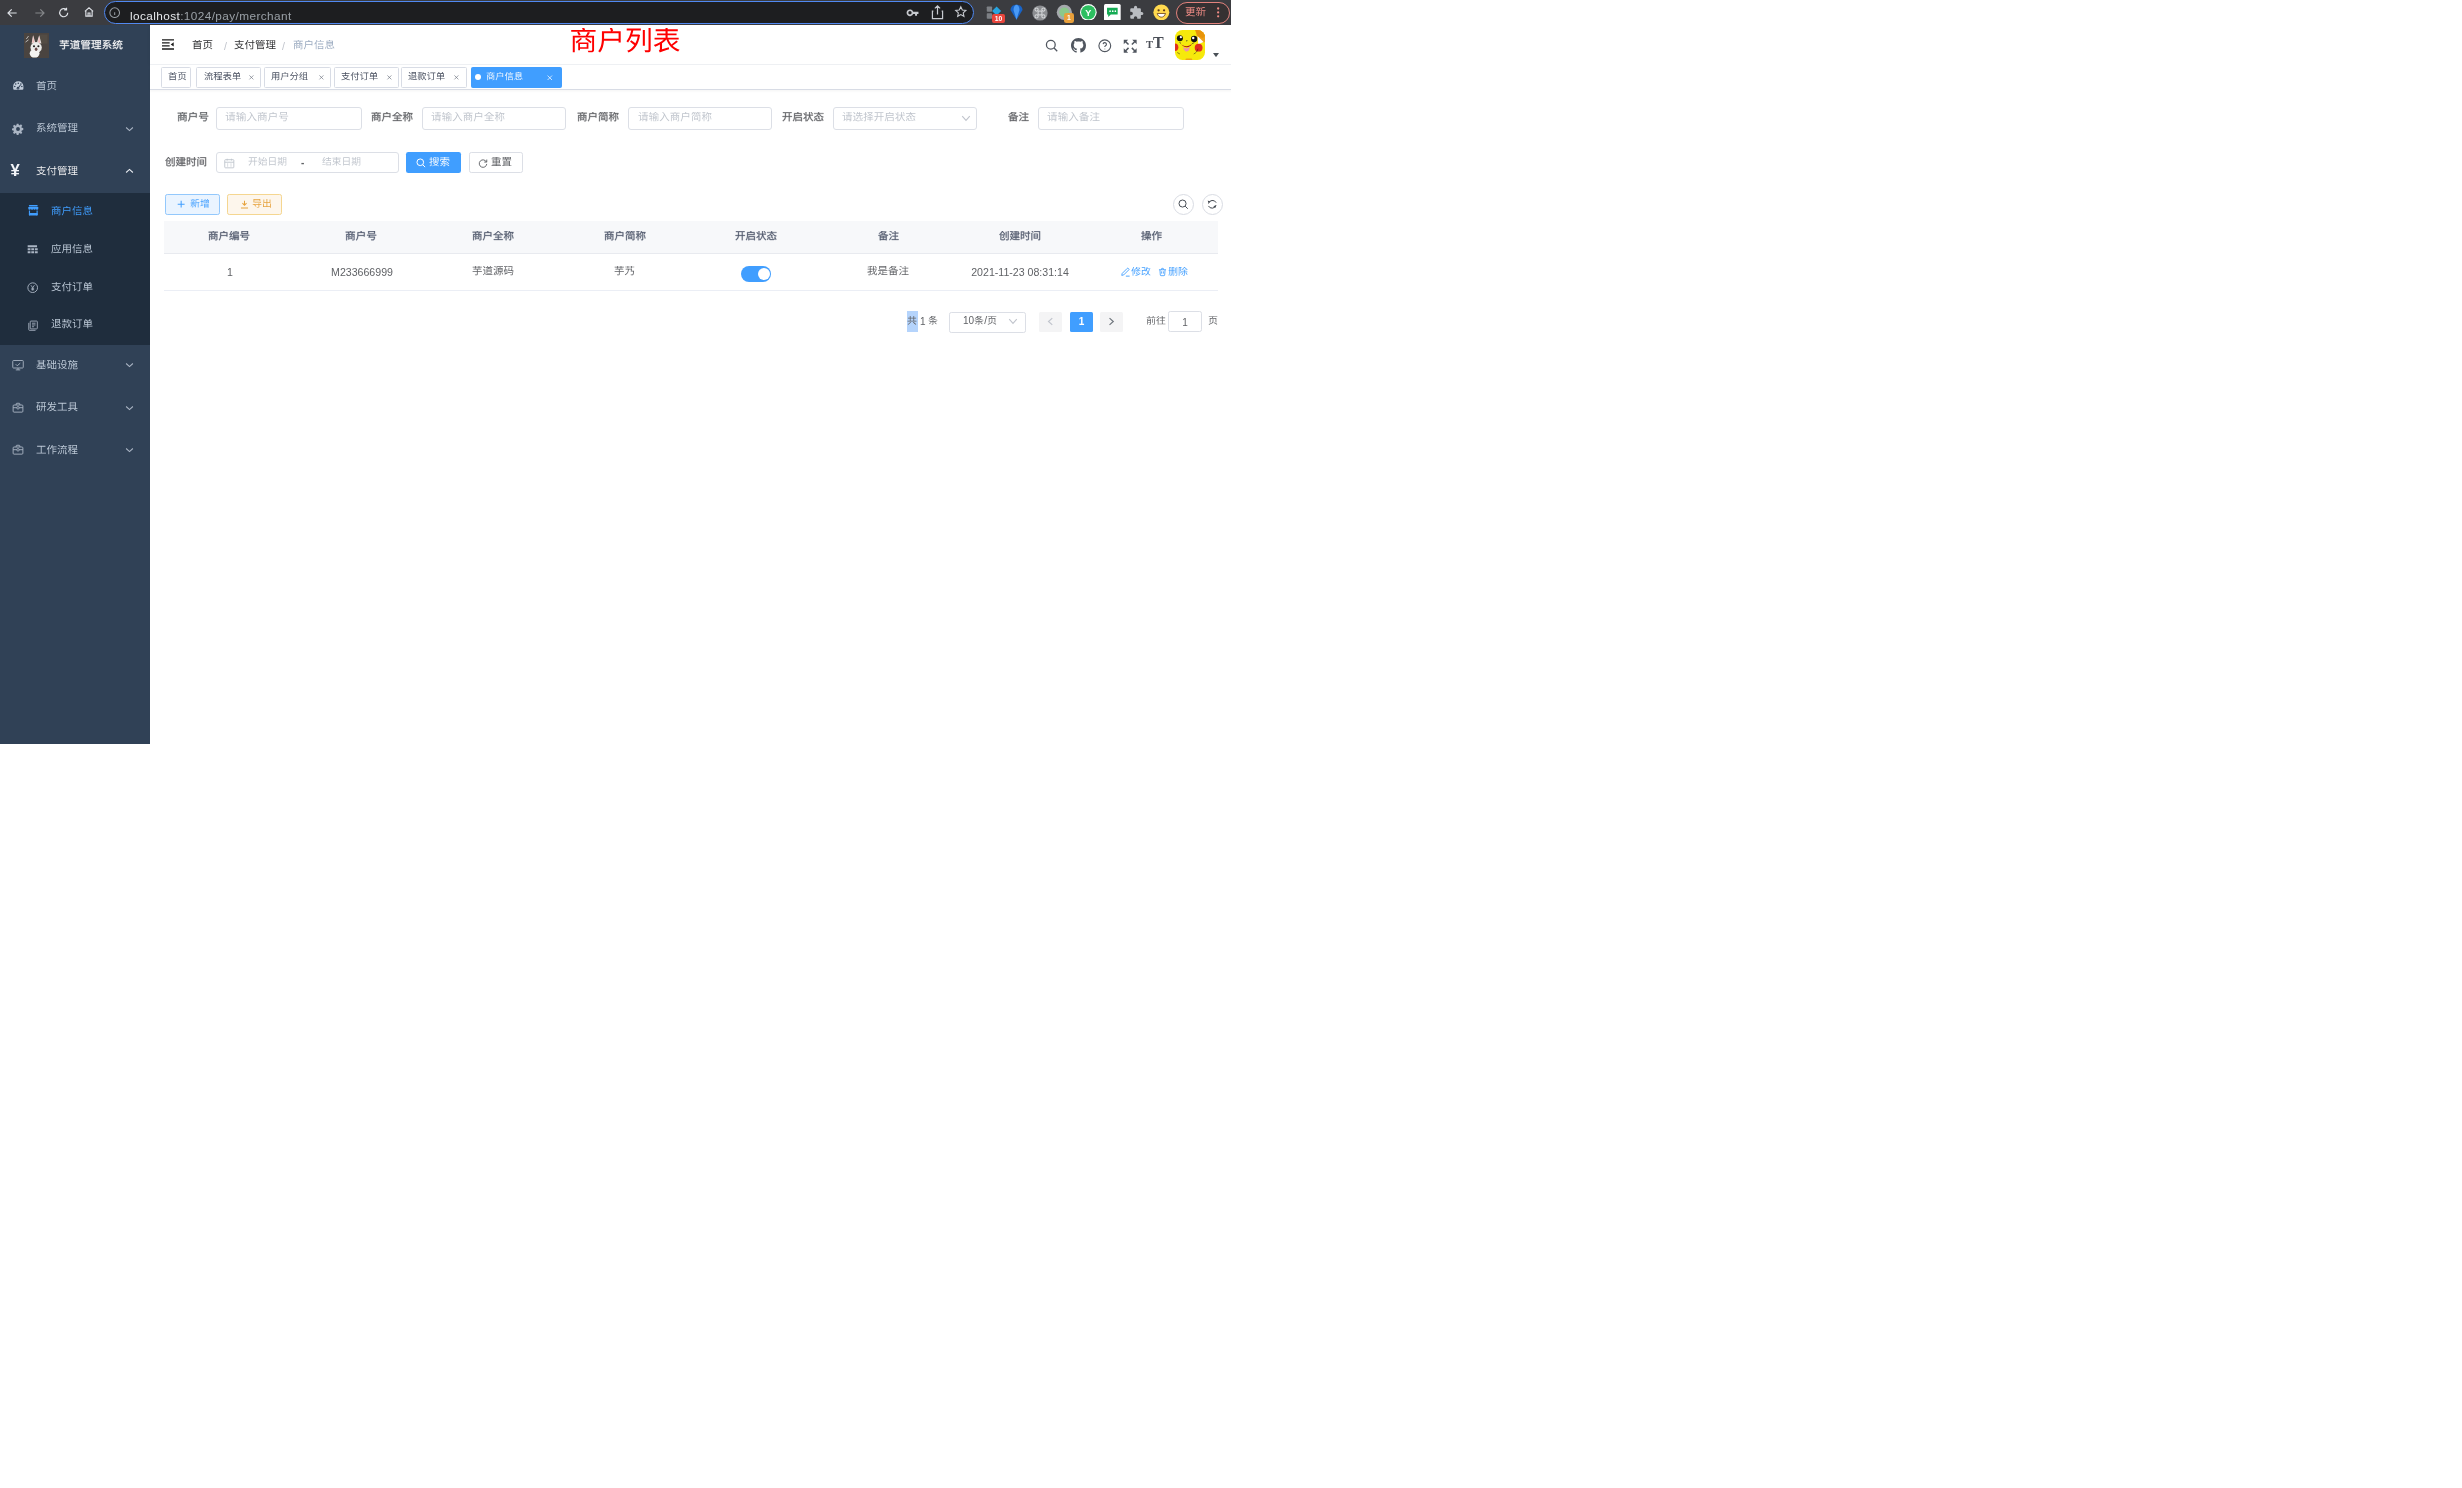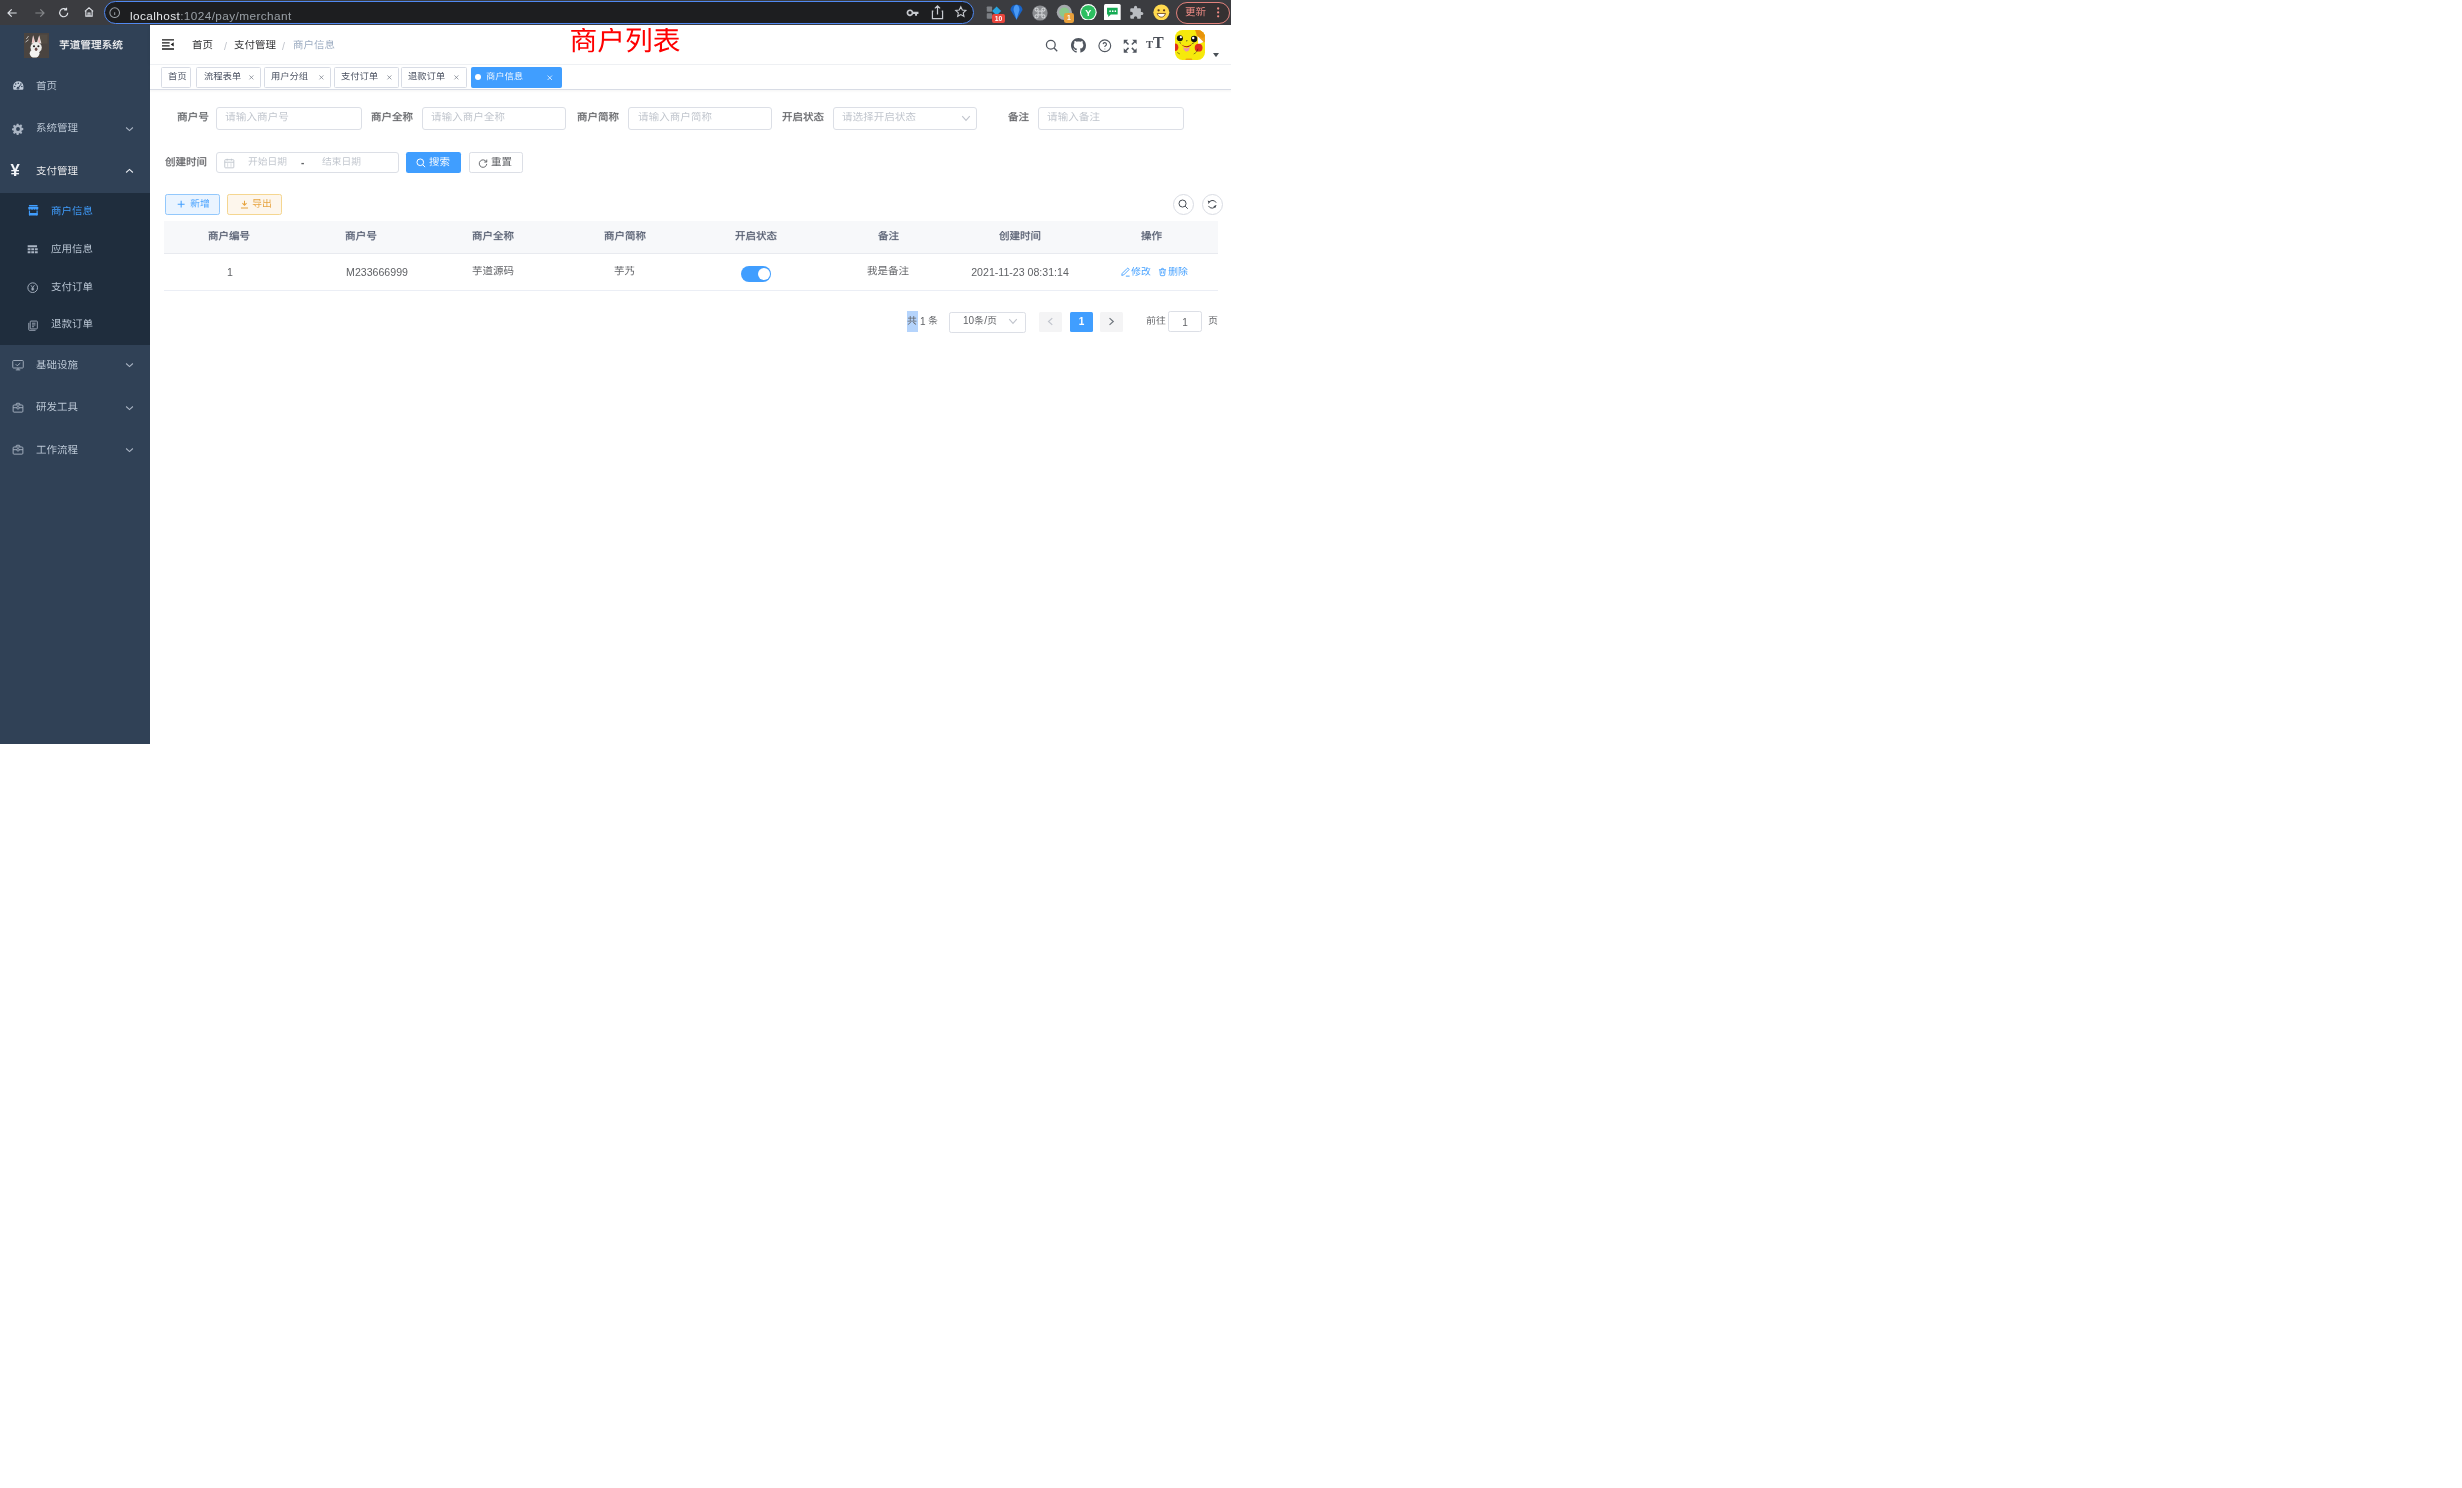--- a/index.html
+++ b/index.html
@@ -739,21 +739,21 @@
     </svg>
   </div>
 <div style="position:absolute;left:1141px;top:231px;">
     <svg width="21" height="11.4" viewBox="0 0 28 15" fill="#515a6e" stroke="#515a6e" stroke-width="26" style="display:block">
       <use href="#g64CD" transform="translate(0.0,11.2) scale(0.0140,-0.0140)"></use>
       <use href="#g4F5C" transform="translate(14.0,11.2) scale(0.0140,-0.0140)"></use>
     </svg>
   </div>
 <div class="abs" style="left:164px;top:290px;width:1054px;height:0.8px;background:#ebeef5"></div>
 <div class="abs" style="left:230px;top:272px;transform:translate(-50%,-50%);font-size:10.6px;color:#606266">1</div>
-<div class="abs" style="left:377px;top:272px;transform:translate(-50%,-50%);font-size:10.6px;color:#606266">M233666999</div>
+<div class="abs" style="left:362px;top:272px;transform:translate(-50%,-50%);font-size:10.6px;color:#606266">M233666999</div>
 <div style="position:absolute;left:472px;top:266px;">
     <svg width="42" height="11.4" viewBox="0 0 56 15" fill="#606266" style="display:block">
       <use href="#g828B" transform="translate(0.0,11.2) scale(0.0140,-0.0140)"></use>
       <use href="#g9053" transform="translate(14.0,11.2) scale(0.0140,-0.0140)"></use>
       <use href="#g6E90" transform="translate(28.0,11.2) scale(0.0140,-0.0140)"></use>
       <use href="#g7801" transform="translate(42.0,11.2) scale(0.0140,-0.0140)"></use>
     </svg>
   </div>
 <div style="position:absolute;left:614px;top:266px;">
     <svg width="21" height="11.4" viewBox="0 0 28 15" fill="#606266" style="display:block">

